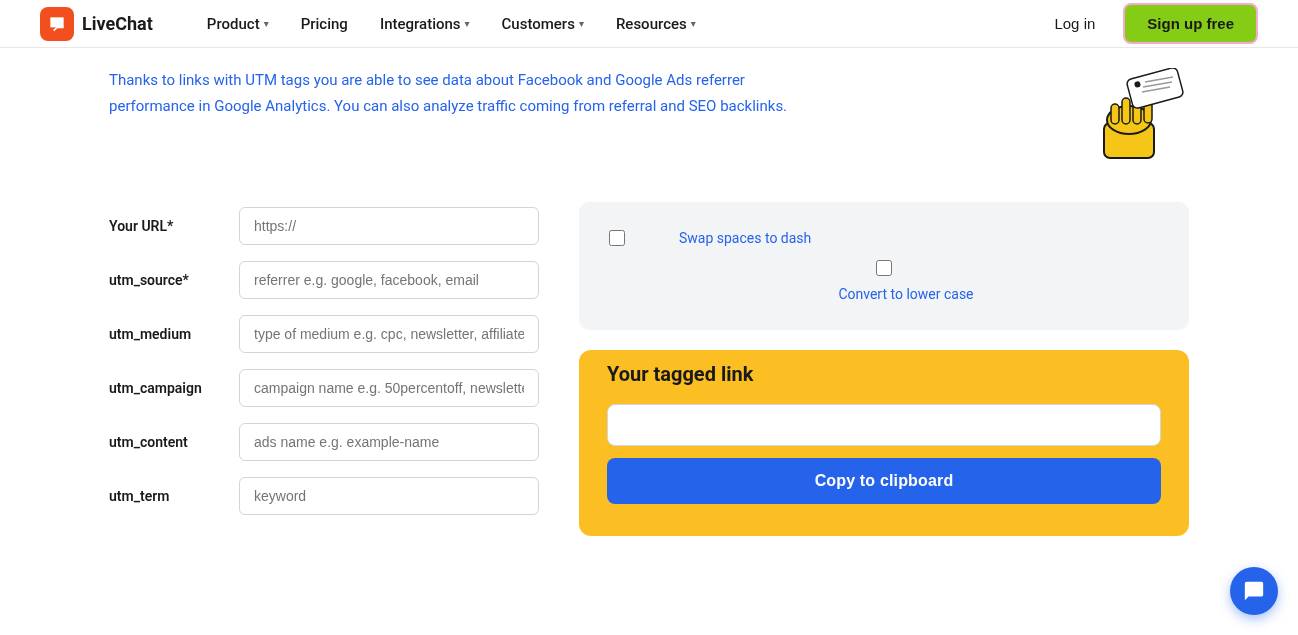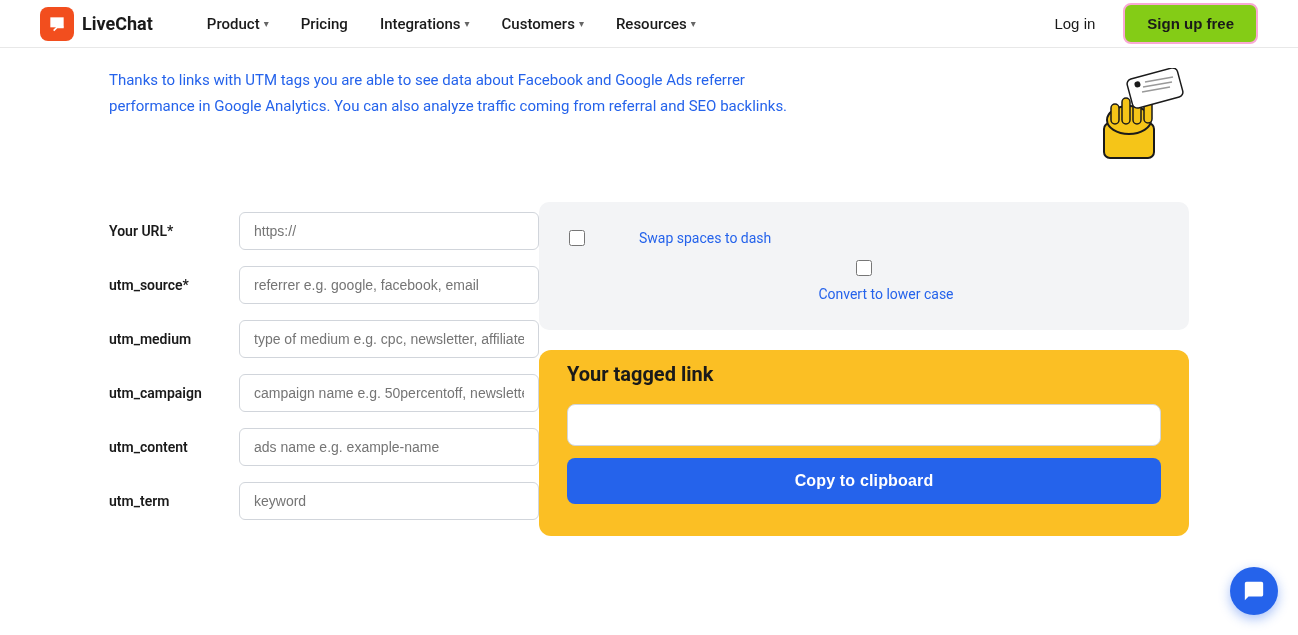--- a/index.html
+++ b/index.html
@@ -103,21 +103,22 @@
       color: #2563eb;
     }
     .illustration {
       width: 120px;
       flex-shrink: 0;
     }
 
     
     .form-area {
       display: flex;
-      align-items: flex-end;
+      gap: 40px;
+      align-items: center;
     }
     .form-left {
       flex: 0 0 auto;
       width: 430px;
     }
     .form-row {
       display: flex;
       align-items: center;
       margin-bottom: 16px;
     }

